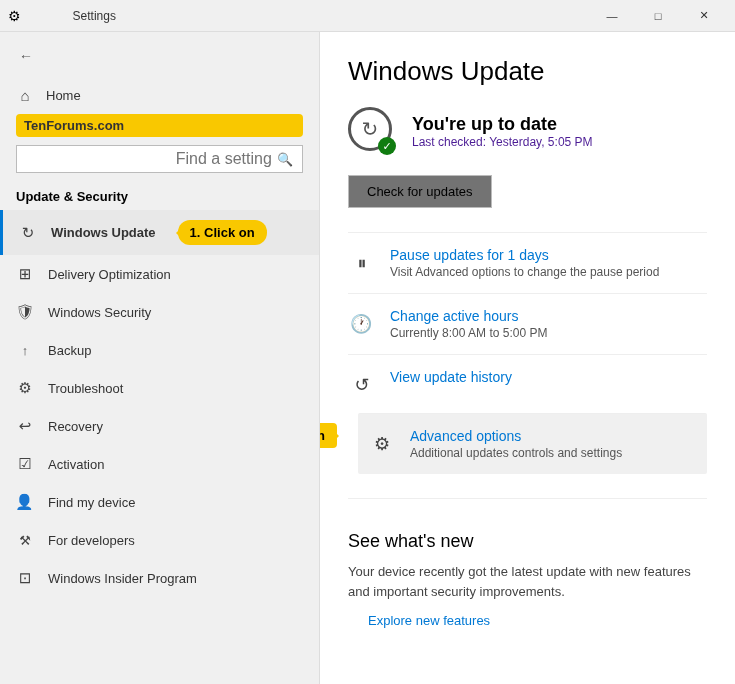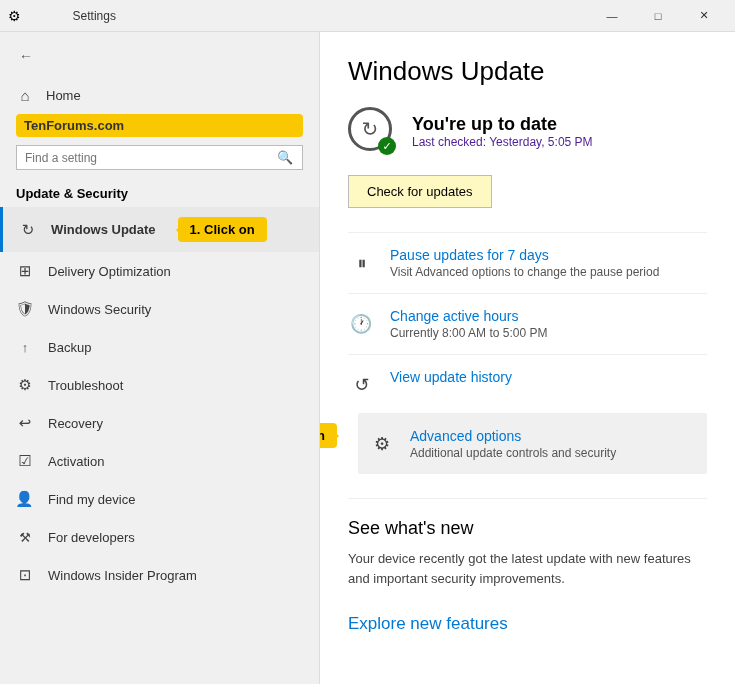--- a/index.html
+++ b/index.html
@@ -114,24 +114,25 @@
       display: flex;
       align-items: center;
       background: #fff;
       border: 1px solid #bbb;
       padding: 4px 8px;
       gap: 6px;
     }
     .search-box input {
       border: none;
       outline: none;
-      font-size: 12px;
+      font-size: 16px;
       flex: 1;
       background: transparent;
       color: #0f172a;
+      text-align: right;
     }
     .search-icon-btn {
       background: transparent;
       border: none;
       cursor: pointer;
       font-size: 13px;
       color: #555;
     }
 
     .sidebar-section-title {
@@ -173,21 +174,21 @@
       color: #333;
     }
 
     
     .callout-bubble {
       background: #f9c800;
       color: #000;
       font-weight: bold;
       font-size: 13px;
       padding: 5px 12px;
-      border-radius: 4px;
+      border-radius: 12px;
       margin-left: 8px;
       position: relative;
       white-space: nowrap;
     }
     .callout-bubble::before {
       content: '';
       position: absolute;
       left: -7px;
       top: 50%;
       transform: translateY(-50%);
@@ -253,21 +254,21 @@
       font-weight: 700;
       color: #000;
     }
     .status-text p {
       font-size: 12px;
       color: #4c1d95;
     }
 
     
     .check-updates-btn {
-      background: #fef9c3;
+      background: #737373;
       border: 1px solid #bbb;
       padding: 8px 18px;
       font-size: 13px;
       cursor: pointer;
       margin-bottom: 24px;
       color: #000;
     }
 
     
     .update-option {
@@ -324,40 +325,41 @@
       right: -7px;
       top: 50%;
       transform: translateY(-50%);
       border: 5px solid transparent;
       border-left-color: #f9c800;
     }
 
     
     .whats-new {
       margin-top: 24px;
-      padding-top: 19px;
+      padding-top: 32px;
       border-top: 1px solid #eee;
     }
     .whats-new h2 {
       font-size: 18px;
       font-weight: 300;
       color: #000;
       margin-bottom: 10px;
     }
     .whats-new p {
       font-size: 13px;
       color: #444;
-      margin-bottom: 26px;
+      margin-bottom: 10px;
       line-height: 1.5;
     }
     .whats-new a {
       color: #0078d4;
-      font-size: 17px;
+      font-size: 13px;
       text-decoration: none;
       cursor: pointer;
+      margin-left: 20px;
     }
 
     
     .sidebar::-webkit-scrollbar, .main-panel::-webkit-scrollbar {
       width: 6px;
     }
     .sidebar::-webkit-scrollbar-thumb, .main-panel::-webkit-scrollbar-thumb {
       background: #ccc;
     }
   </style>
@@ -471,21 +473,21 @@
         </div>
       </div>
 
       
       <button class="check-updates-btn">Check for updates</button>
 
       
       <div class="update-option">
         <div class="option-icon">⏸</div>
         <div class="option-text">
-          <h3>Pause updates for 7 days</h3>
+          <h3>Pause updates for 1 days</h3>
           <p>Visit Advanced options to change the pause period</p>
         </div>
       </div>
 
       <div class="update-option">
         <div class="option-icon">🕐</div>
         <div class="option-text">
           <h3>Change active hours</h3>
           <p>Currently 8:00 AM to 5:00 PM</p>
         </div>
@@ -498,21 +500,21 @@
         </div>
       </div>
 
       
       <div style="position:relative; display:flex; align-items:flex-start; padding-left: 0;">
         <div class="adv-callout">2. Click on</div>
         <div class="update-option highlighted" style="flex:1; margin-left:10px;">
           <div class="option-icon">⚙</div>
           <div class="option-text">
             <h3>Advanced options</h3>
-            <p>Additional update controls and security</p>
+            <p>Additional updates controls and settings</p>
           </div>
         </div>
       </div>
 
       
       <div class="whats-new">
         <h2>See what's new</h2>
         <p>Your device recently got the latest update with new features and important security improvements.</p>
         <a>Explore new features</a>
       </div>

